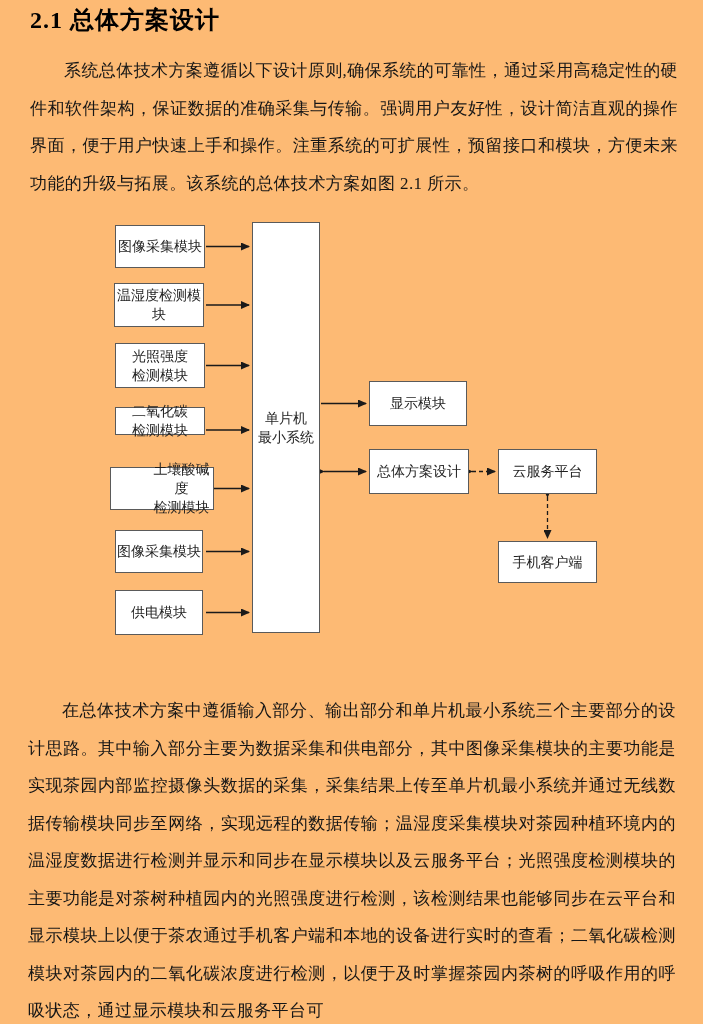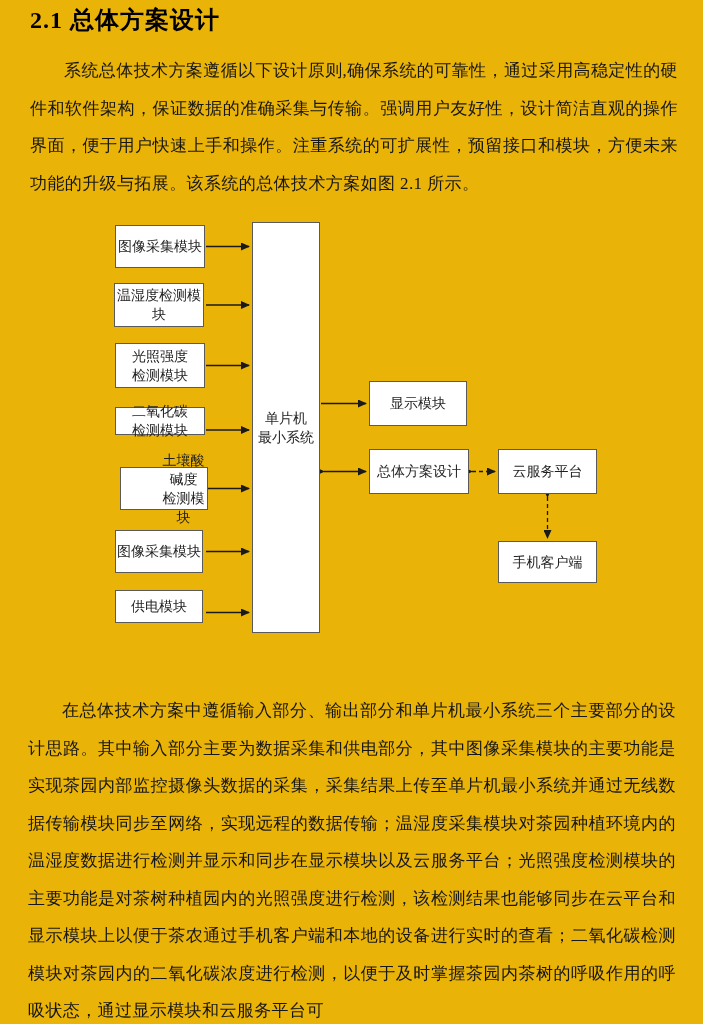--- a/index.html
+++ b/index.html
@@ -1,17 +1,17 @@
 <!DOCTYPE html>
 <html><head>
 <meta charset="utf-8">
 <style>
   html,body { margin:0; padding:0; background:#ffffff; }
   .page {
-    position:relative; width:703px; height:1024px; background:#eab308;
+    position:relative; width:703px; height:1024px; background:#fdba74;
     font-family:"Liberation Serif","DejaVu Serif",serif; color:#141414;
     overflow:hidden; margin:0 auto;
   }
   .title {
     position:absolute; left:30px; top:4px; margin:0;
     font-size:24px; font-weight:700; letter-spacing:1px; color:#000;
   }
   .para {
     position:absolute; margin:0; width:648px;
     font-size:17px; line-height:37.5px; text-align:justify;
@@ -62,24 +62,24 @@
         <line x1="547.5" y1="282" x2="547.5" y2="323" stroke-dasharray="4 3" marker-start="url(#ah)" marker-end="url(#ah)"></line>
       </g>
     </svg>
 
     <div class="box" style="left:115px;top:10px;width:90px;height:43px;">图像采集模块</div>
     <div class="box" style="left:114px;top:68px;width:90px;height:44px;">温湿度检测模块</div>
     <div class="box" style="left:115px;top:128px;width:90px;height:45px;">光照强度
 检测模块</div>
     <div class="box" style="left:115px;top:192px;width:90px;height:28px;">二氧化碳
 检测模块</div>
-    <div class="box" style="left:120px;top:252px;width:88px;height:43px;padding-left:39px;">土壤酸碱度
+    <div class="box" style="left:110px;top:252px;width:104px;height:43px;padding-left:39px;">土壤酸碱度
 检测模块</div>
     <div class="box" style="left:115px;top:315px;width:88px;height:43px;">图像采集模块</div>
-    <div class="box" style="left:115px;top:375px;width:88px;height:33px;">供电模块</div>
+    <div class="box" style="left:115px;top:375px;width:88px;height:45px;">供电模块</div>
     <div class="box" style="left:252px;top:7px;width:68px;height:411px;">单片机
 最小系统</div>
     <div class="box" style="left:369px;top:166px;width:98px;height:45px;">显示模块</div>
     <div class="box" style="left:369px;top:234px;width:100px;height:45px;">总体方案设计</div>
     <div class="box" style="left:498px;top:234px;width:99px;height:45px;">云服务平台</div>
     <div class="box" style="left:498px;top:326px;width:99px;height:42px;">手机客户端</div>
   </div>
 
 
   <p class="para p2">在总体技术方案中遵循输入部分、输出部分和单片机最小系统三个主要部分的设计思路。其中输入部分主要为数据采集和供电部分，其中图像采集模块的主要功能是实现茶园内部监控摄像头数据的采集，采集结果上传至单片机最小系统并通过无线数据传输模块同步至网络，实现远程的数据传输；温湿度采集模块对茶园种植环境内的温湿度数据进行检测并显示和同步在显示模块以及云服务平台；光照强度检测模块的主要功能是对茶树种植园内的光照强度进行检测，该检测结果也能够同步在云平台和显示模块上以便于茶农通过手机客户端和本地的设备进行实时的查看；二氧化碳检测模块对茶园内的二氧化碳浓度进行检测，以便于及时掌握茶园内茶树的呼吸作用的呼吸状态，通过显示模块和云服务平台可</p>

